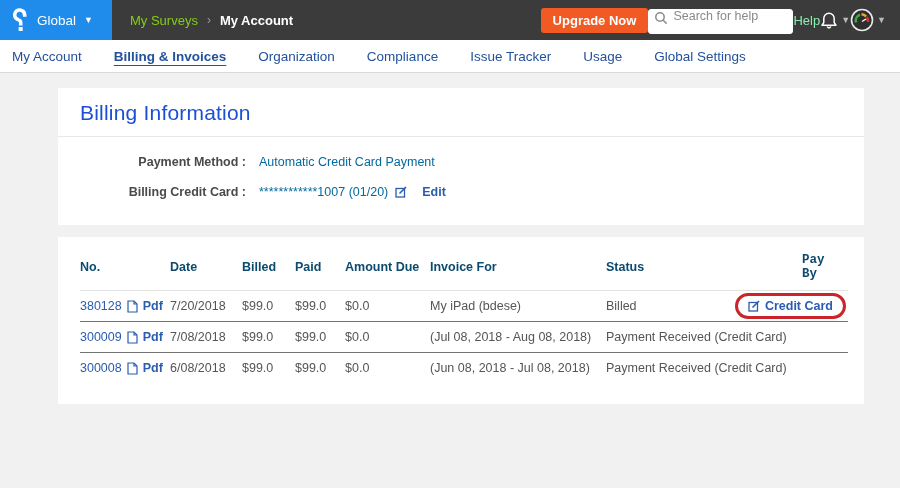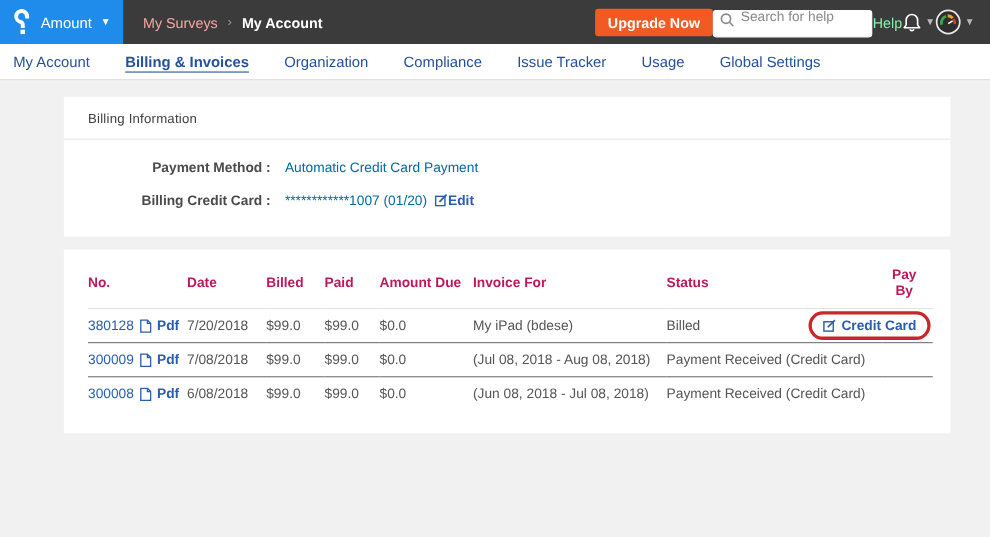--- a/index.html
+++ b/index.html
@@ -8,21 +8,21 @@
 
   
   .topbar { height:40px; background:var(--topbar-bg,#3b3b3b); display:flex; align-items:center; }
   .logo-block { width:112px; height:40px; background:var(--brand-blue,#1f8ceb);
     display:flex; align-items:center; padding:0 10px 0 12px; gap:8px; cursor:pointer; flex:0 0 auto; }
   .logo-mark { width:17px; height:24px; transform:scaleX(-1); }
   .product-label { color:#fff; font-size:13.5px; }
   .caret { font-size:9px; color:#fff; line-height:1; }
   .caret.dim { color:#b9b9b9; }
   .breadcrumb { display:flex; align-items:center; gap:9px; margin-left:18px; font-size:13px; }
-  .crumb-link { color:#fca5a5; cursor:pointer; }
+  .crumb-link { color:#84cc16; cursor:pointer; }
   .crumb-sep { color:#9a9a9a; font-size:12px; }
   .crumb-current { color:#ffffff; font-weight:bold; }
   .topbar-right { margin-left:auto; display:flex; align-items:center; padding-right:14px; }
   .upgrade-btn { background:var(--accent-orange,#f15a22); color:#fff; font-weight:bold;
     font-size:13px; border:none; border-radius:3px; padding:5px 12px; cursor:pointer; }
   .search-wrap { position:relative; }
   .search-input { width:145px; height:25px; border:1px solid #fff; border-radius:3px;
     padding:0 6px 12px 24px; font-size:12.5px; color:#444; outline:none;
     font-family:"Liberation Sans", sans-serif; }
   .search-input::placeholder { color:#8a8a8a; }
@@ -34,63 +34,63 @@
   .tabbar { height:33px; background:#fff; border-bottom:1px solid #d9d9d9;
     display:flex; align-items:center; gap:32px; padding:0 12px; }
   .tab { color:var(--tab-navy,#24519b); font-size:13.5px; cursor:pointer; white-space:nowrap; }
   .tab.active { font-weight:bold; text-decoration:underline; text-underline-offset:4px; }
 
   
   .content { padding:15px 0 0 58px; }
   .card { width:806px; background:#fff; margin-bottom:12px; }
   .card-title-row { padding:13px 22px 11px 22px; border-bottom:1px solid #e7e7e7;
     display:flex; align-items:center; gap:8px; }
-  .card-title { font-size:12px; color:#404040; letter-spacing:.2px; }
+  .card-title { font-size:21px; color:#1d4ed8; letter-spacing:.2px; }
   .help-badge { width:16px; height:16px; border-radius:50%; background:#1c3c7c; color:#fff;
     font-size:11px; font-weight:bold; display:inline-flex; align-items:center;
     justify-content:center; cursor:pointer; }
 
   
   .billing-body { padding:18px 22px 26px 22px; }
   .info-row { display:flex; align-items:center; margin-bottom:16px; font-size:12.5px; }
   .info-row:last-child { margin-bottom:0; }
   .info-label { width:166px; text-align:right; font-weight:bold; color:#4a4a4a; flex:0 0 auto; }
   .info-value { margin-left:13px; color:#0369a1; }
   .link { color:var(--link-blue,#2a5db0); cursor:pointer; text-decoration:none; }
-  .edit-action { margin-left:7px; display:inline-flex; align-items:center; gap:0;
+  .edit-action { margin-left:7px; display:inline-flex; align-items:center; gap:15px;
     font-weight:bold; font-size:12.5px; }
 
   
   table { border-collapse:collapse; table-layout:fixed; width:100%; font-size:12.5px; }
   .table-wrap { padding:10px 16px 20px 22px; }
-  th { text-align:left; font-weight:bold; color:#be185d; padding:6px 6px 9px 0;
+  th { text-align:left; font-weight:bold; color:#0c4a6e; padding:6px 6px 9px 0;
     border-bottom:1px solid #e3e3e3; }
   td { color:#555; padding:0 6px 0 0; height:31px; border-bottom:1px solid #737373; }
   tr:last-child td { border-bottom:none; }
-  th.r, td.r { text-align:center; padding-right:6px; }
+  th.r, td.r { text-align:left; padding-right:6px;font-family:Liberation Mono, monospace; }
   .col-no{width:90px;} .col-date{width:72px;} .col-billed{width:53px;} .col-paid{width:50px;}
   .col-due{width:85px;} .col-for{width:176px;} .col-status{width:196px;} .col-payby{width:auto;}
   .no-cell { display:flex; align-items:center; gap:5px; }
   .payby-cell { position:relative; }
   .payby-box { position:absolute; right:2px; top:50%; transform:translateY(-50%);
     white-space:nowrap; display:inline-flex; align-items:center; gap:5px;
     border:3px solid var(--highlight-red,#c9252b); border-radius:13px; padding:3px 10px; }
   .payby-box .link { font-weight:bold; }
   svg { display:block; }
 </style>
 </head>
 <body>
 
 <div class="topbar">
   <div class="logo-block">
     <svg class="logo-mark" viewBox="0 0 22 30">
       <path d="M5.5 8.5 a6.5 6.5 0 1 1 8 6.3 c-2.2 .6-2.8 1.6-2.8 3.6 v1.4" fill="none" stroke="#ffffff" stroke-width="4.6" stroke-linecap="square"></path>
       <rect x="8.2" y="24" width="5.2" height="5.2" fill="#ffffff"></rect>
     </svg>
-    <span class="product-label">Amount</span>
+    <span class="product-label">Global</span>
     <span class="caret">▼</span>
   </div>
 
   <div class="breadcrumb">
     <span class="crumb-link">My Surveys</span>
     <span class="crumb-sep">›</span>
     <span class="crumb-current">My Account</span>
   </div>
 
   <div class="topbar-right">

